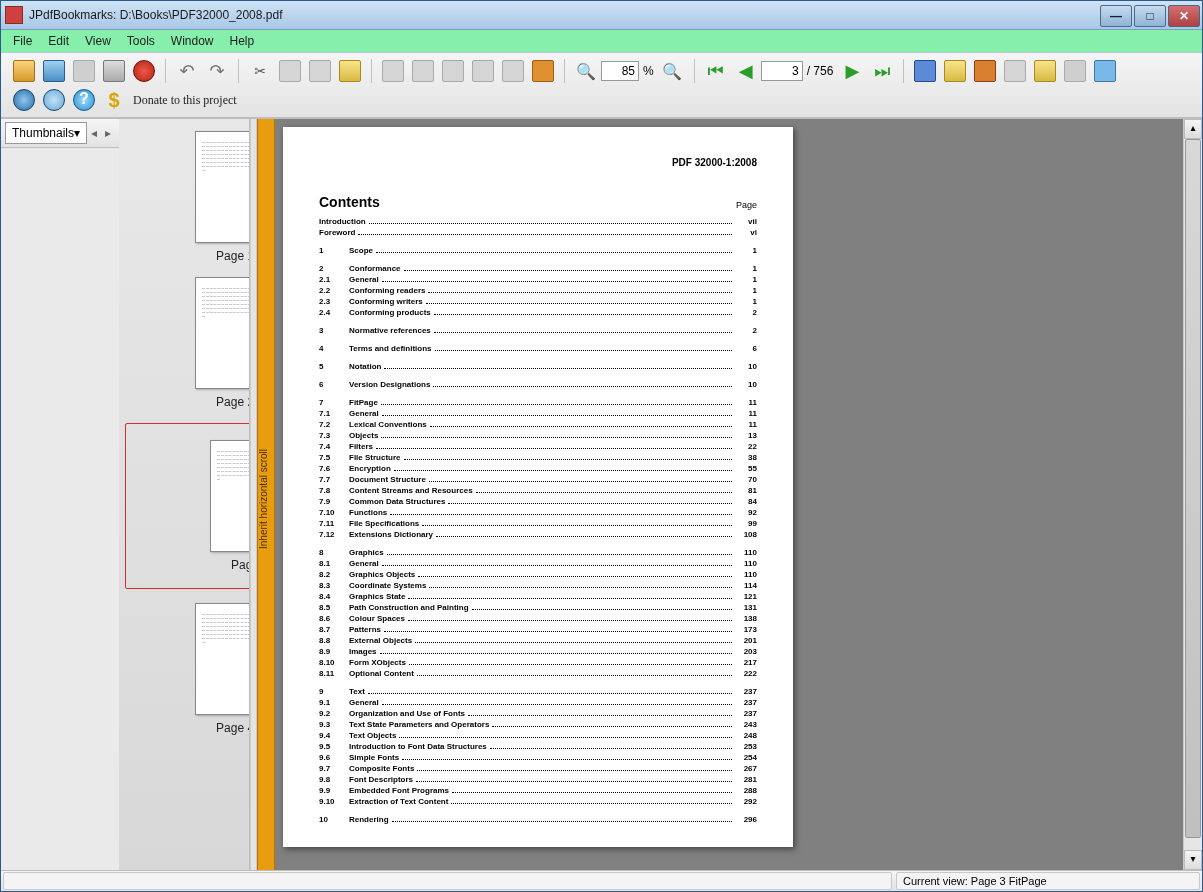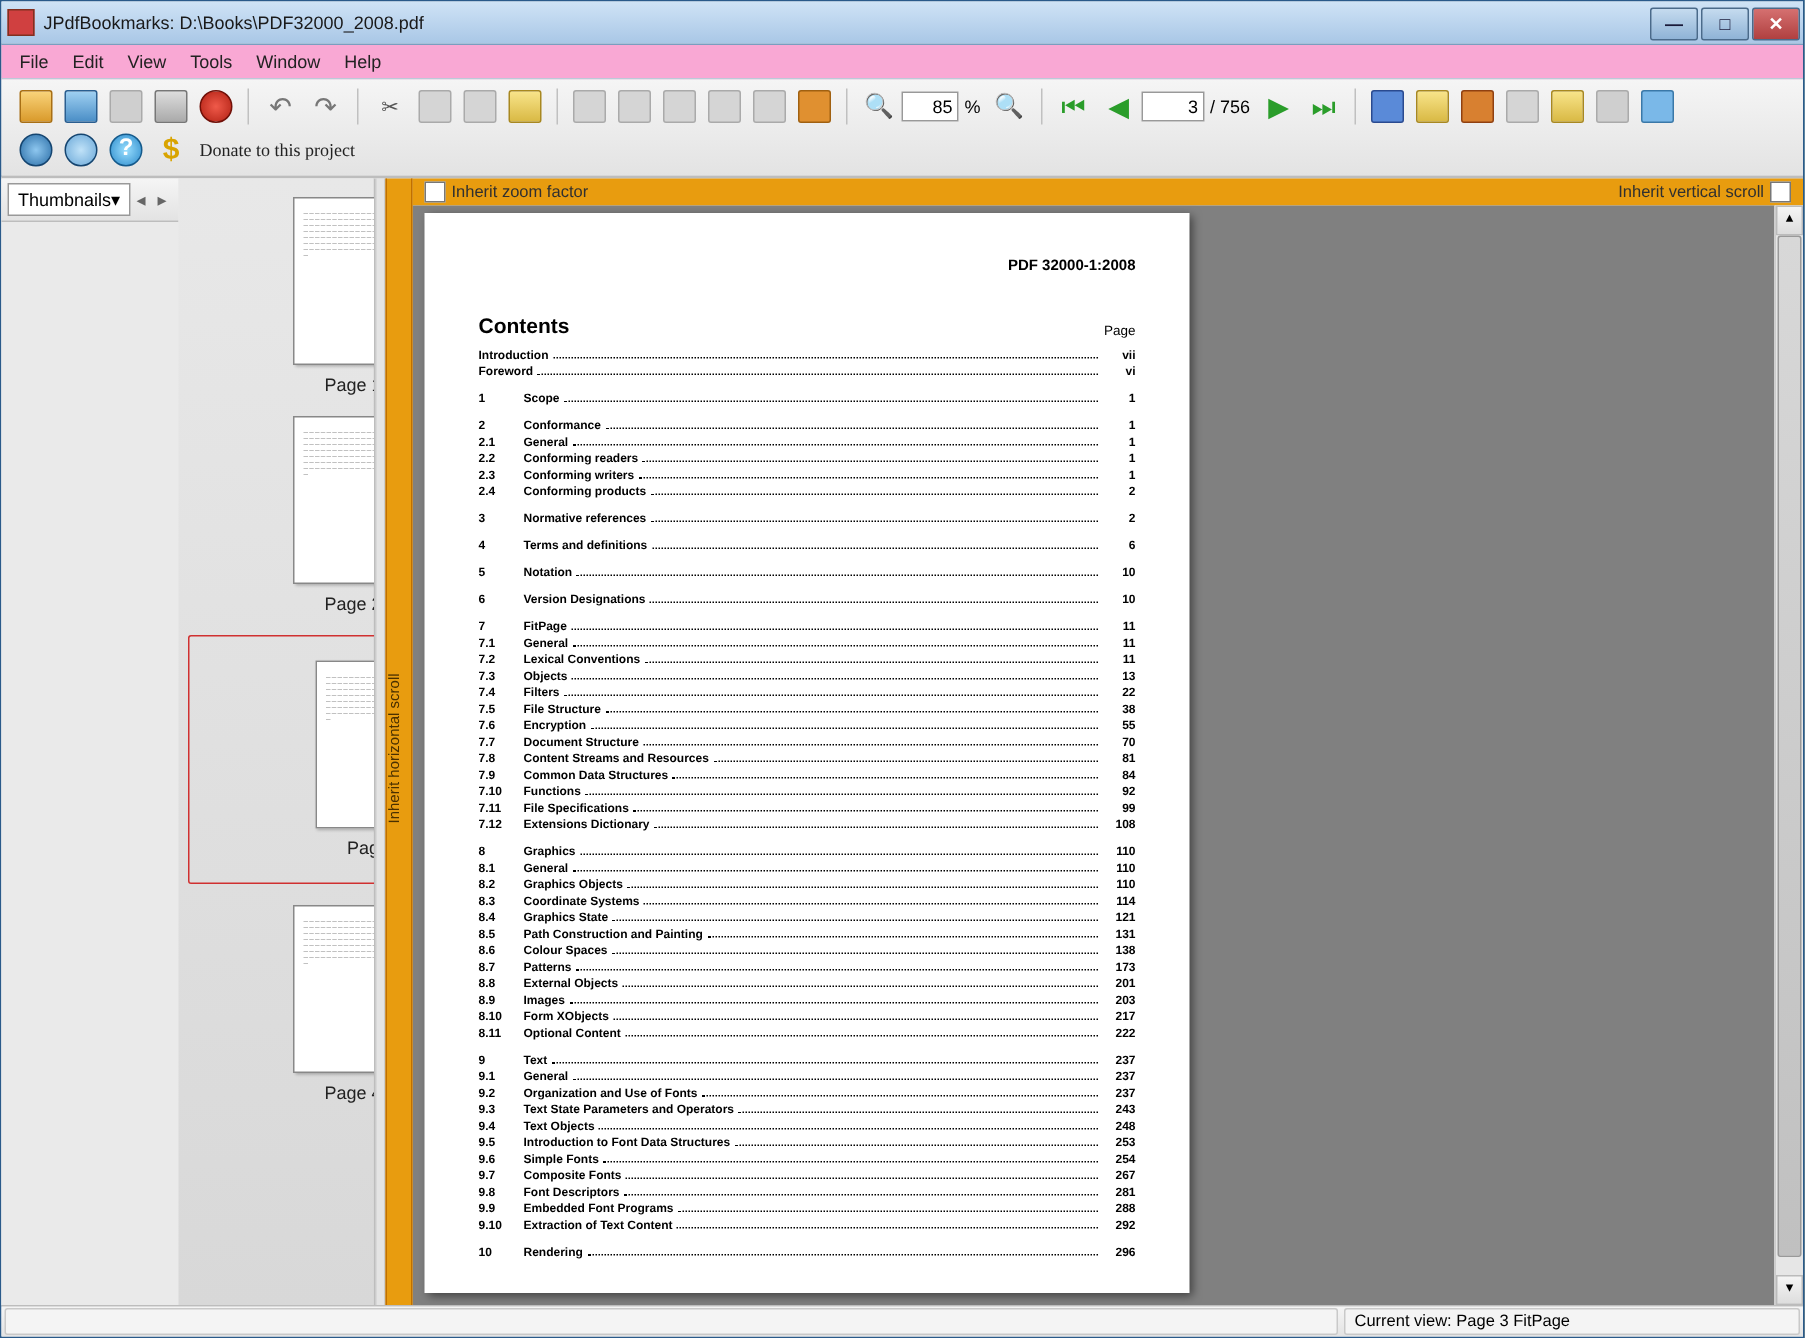--- a/index.html
+++ b/index.html
@@ -36,21 +36,21 @@
     width: 30px; height: 20px;
     background: linear-gradient(#c5dbef,#8fb3d6);
     border: 1px solid #4a6a8a; border-radius: 2px;
     margin-left: 2px;
     display:flex; align-items:center; justify-content:center;
     color:#1a1a3a; font-weight:bold;
   }
   .win-btn.close { background: linear-gradient(#d57070,#b04040); color:#fff;}
   .menubar {
     height: 22px;
-    background: #f9a8d4;
+    background: #86efac;
     border-bottom: 1px solid #bcc9d8;
     display:flex; align-items:center;
     padding: 0 4px;
   }
   .menubar span {
     padding: 3px 8px;
     color:#222;
   }
   .toolbar {
     background: linear-gradient(#f5f5f5,#e3e3e3);
@@ -148,21 +148,20 @@
   }
   .orange-bar .cb {
     width:12px;height:12px;border:1px solid #777;background:#fff;margin:0 4px;
   }
   .pdf-viewport {
     flex:1;
     background:#808080;
     overflow:auto;
     display:flex;
     padding:8px 0 8px 8px;
-    align-items:flex-end;
   }
   .pdf-page {
     width:510px; height:720px;
     background:#fff;
     box-shadow: 2px 2px 6px rgba(0,0,0,0.5);
     padding: 30px 36px 24px;
     box-sizing:border-box;
     font-family: Arial, sans-serif;
     color:#000;
   }
@@ -510,30 +509,20 @@
     </div>
 
     <div class="splitter-v"></div>
 
     <div class="bottom-side-orange">
       <span>Inherit horizontal scroll</span>
       <span class="cb" style="display:inline-block;writing-mode:horizontal-tb;transform:none;margin-top:6px;"></span>
     </div>
 
     <div class="right-area">
-      <div class="orange-bar">
-        <div style="display:flex;align-items:center;">
-          <span class="cb"></span>
-          <span>Inherit zoom factor</span>
-        </div>
-        <div style="display:flex;align-items:center;">
-          <span>Inherit vertical scroll</span>
-          <span class="cb"></span>
-        </div>
-      </div>
       <div style="flex:1;display:flex;min-height:0;">
         <div class="pdf-viewport">
           <div class="pdf-page">
             <div class="docid">PDF 32000-1:2008</div>
             <div class="contents-head">
               <h2>Contents</h2>
               <span class="pg-lbl">Page</span>
             </div>
             <div id="toc-front" class="toc-group">
                 <div class="toc-line">

